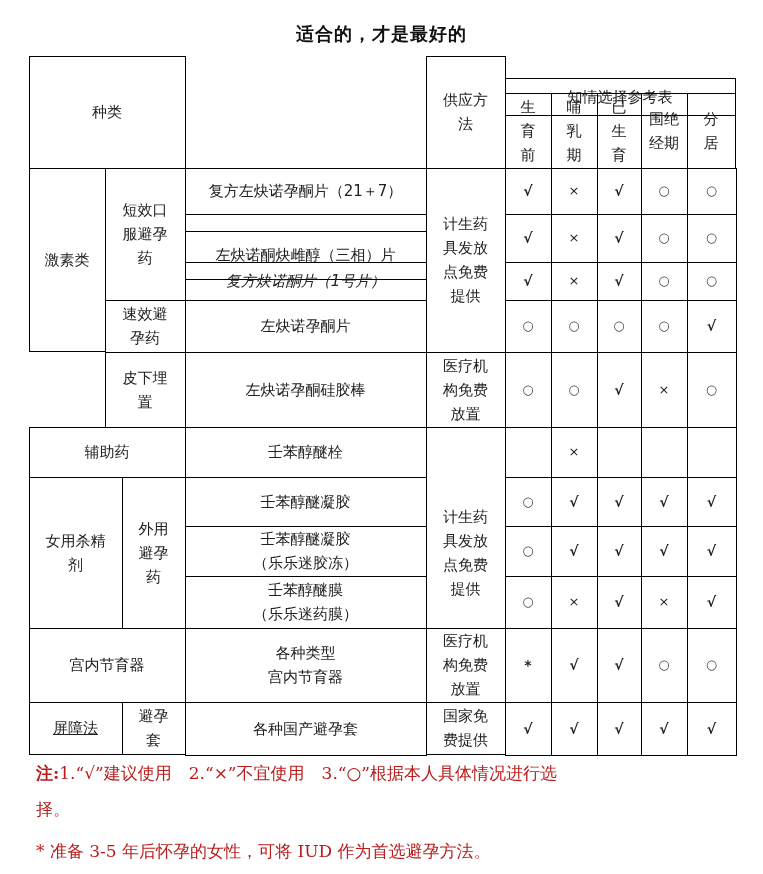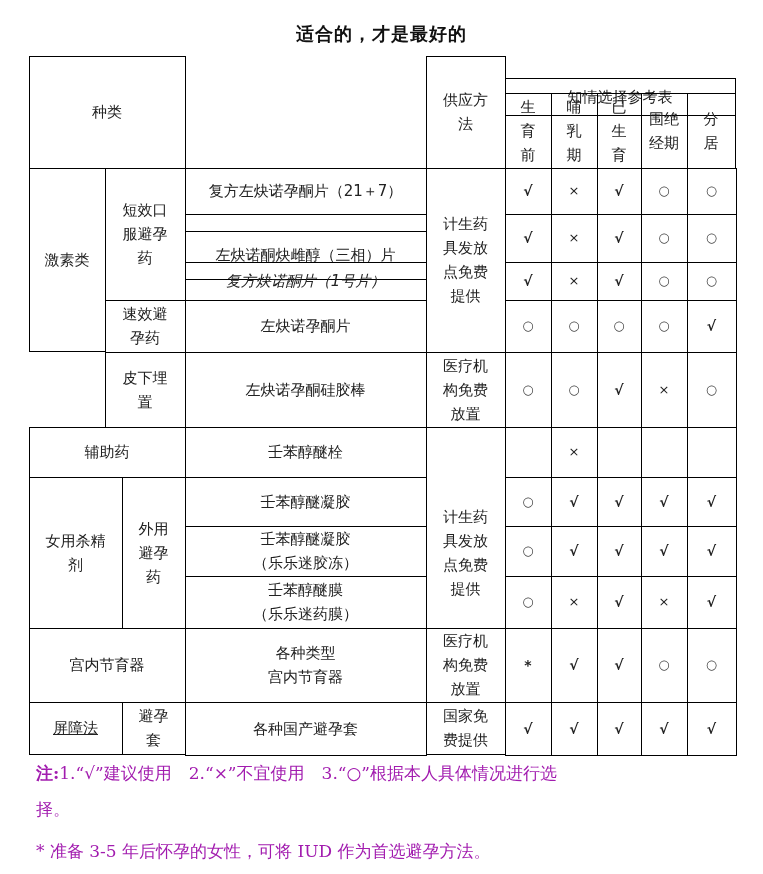--- a/index.html
+++ b/index.html
@@ -9,21 +9,21 @@
          font-size:18px;font-weight:bold;font-family:"DejaVu Serif","Liberation Serif",serif;letter-spacing:1px;}
   .tbl{position:absolute;left:0;top:0;width:763px;height:874px;}
   .c{position:absolute;box-sizing:border-box;border:1px solid #000;
      display:flex;align-items:center;justify-content:center;text-align:center;
      font-size:14.5px;line-height:22px;color:#222;margin:-0.5px 0 0 -0.5px;}
   .v{font-size:15px;line-height:24px;white-space:pre-line;}
   .mark{font-size:14px;font-weight:bold;color:#222;}
   .mark.o{font-weight:normal;font-size:13px;color:#444;}
   .mark.x{font-weight:normal;font-size:13px;}
   .notes{position:absolute;left:36px;font-family:"DejaVu Serif","Liberation Serif",serif;
-         font-size:17px;color:#a21caf;}
+         font-size:17px;color:#b91c1c;}
   .notes b{font-weight:bold;}
 </style>
 </head>
 <body>
 
 <div class="title">适合的，才是最好的</div>
 
 <div class="tbl">
 
   <div class="c v" style="left:29px;top:56px;width:157px;height:113px;">种类</div>

